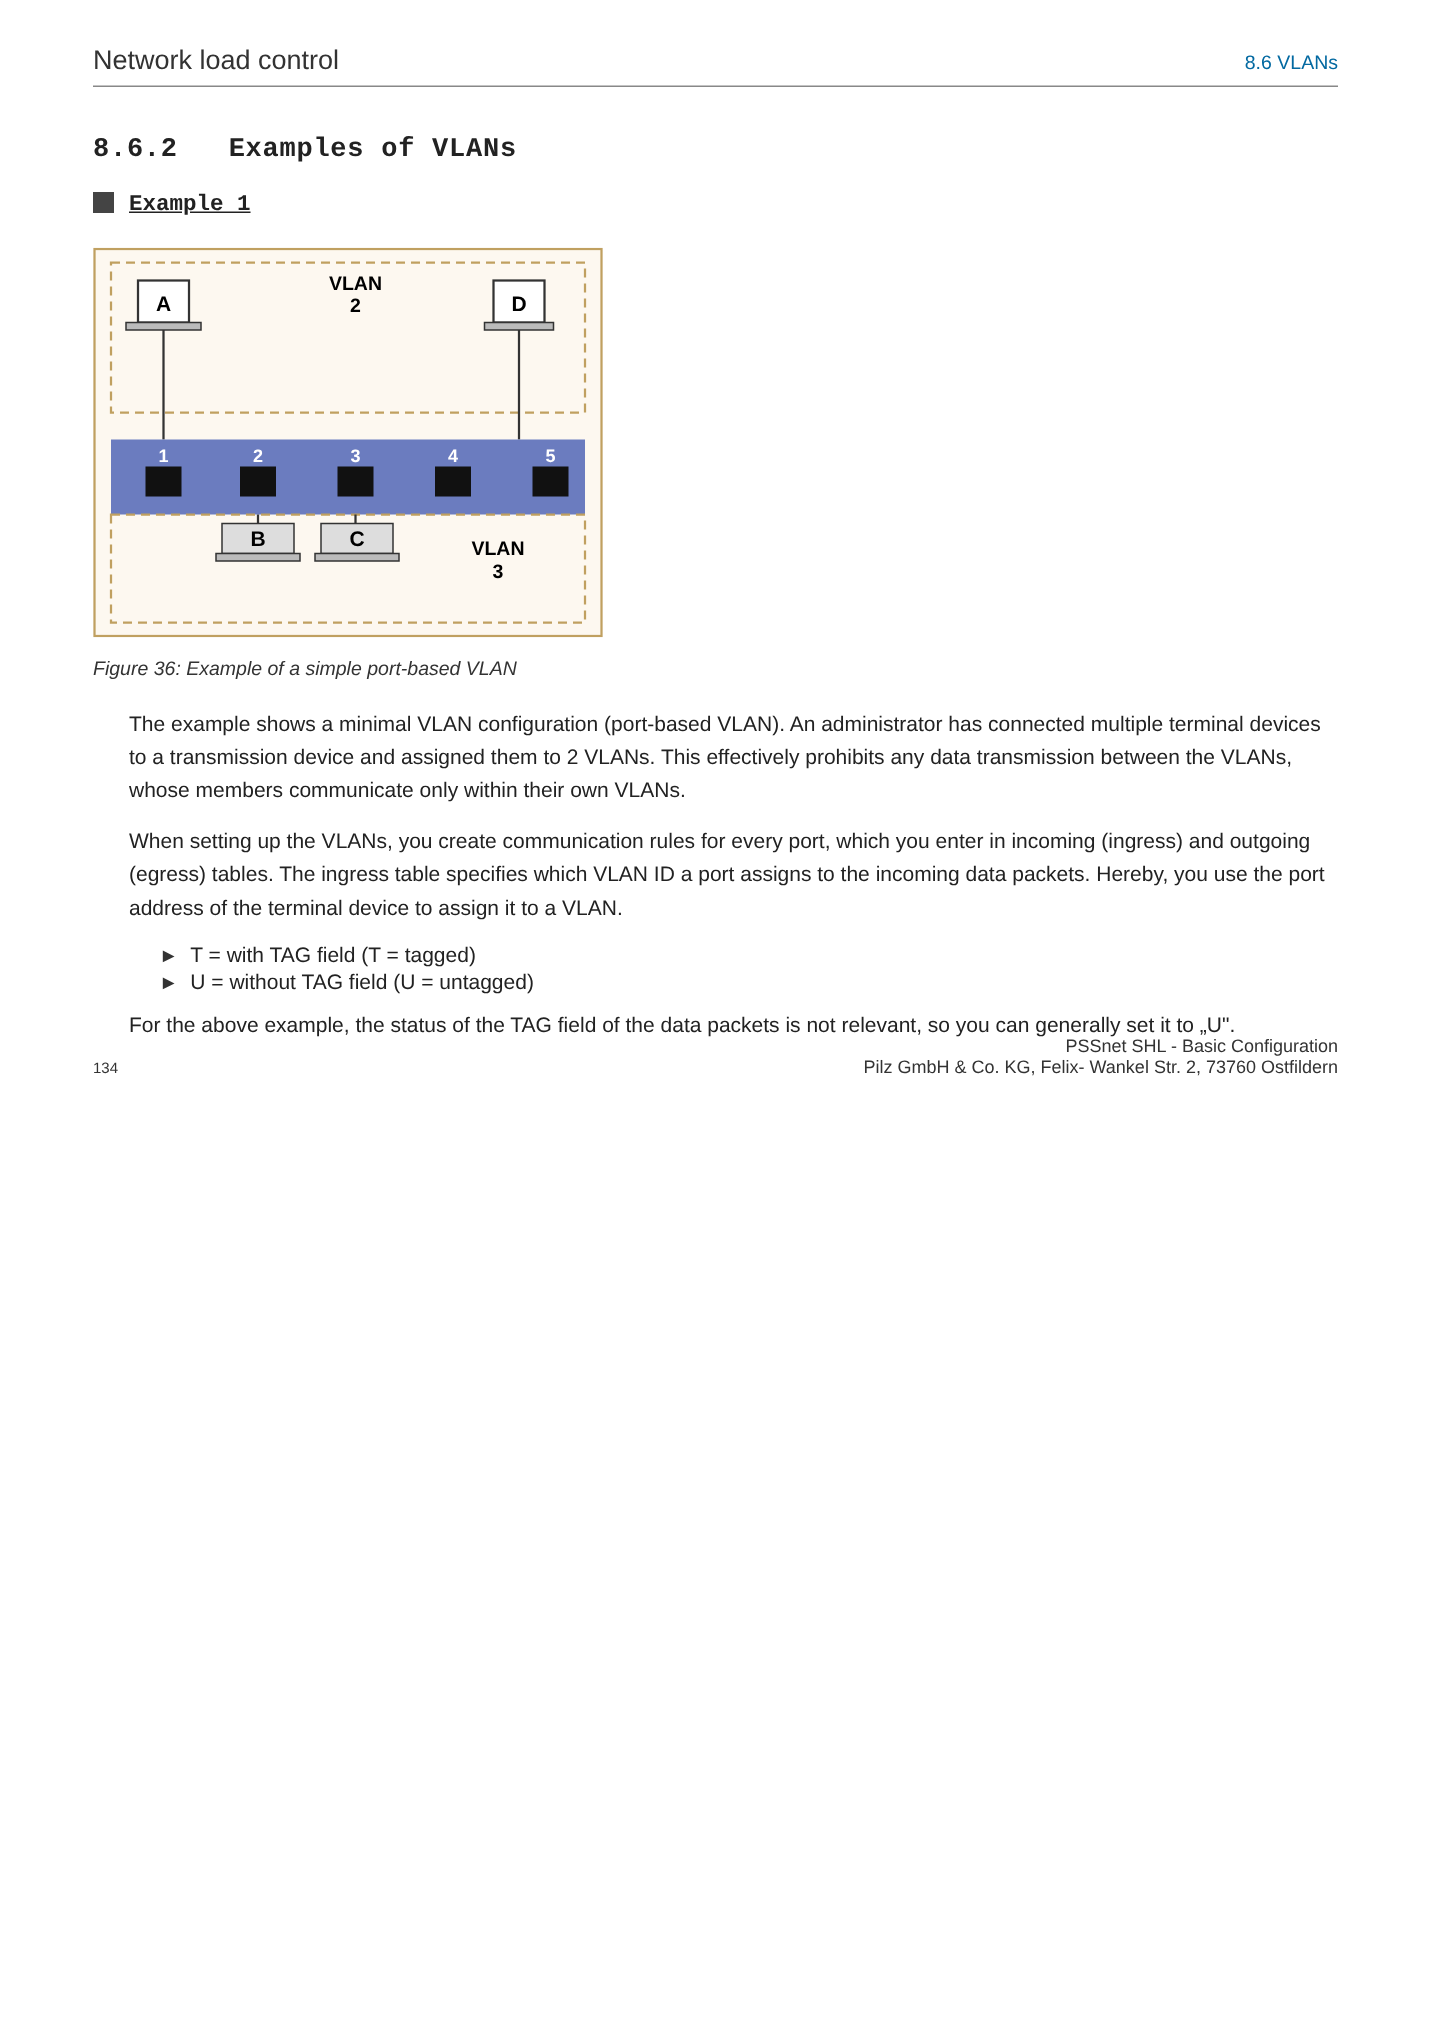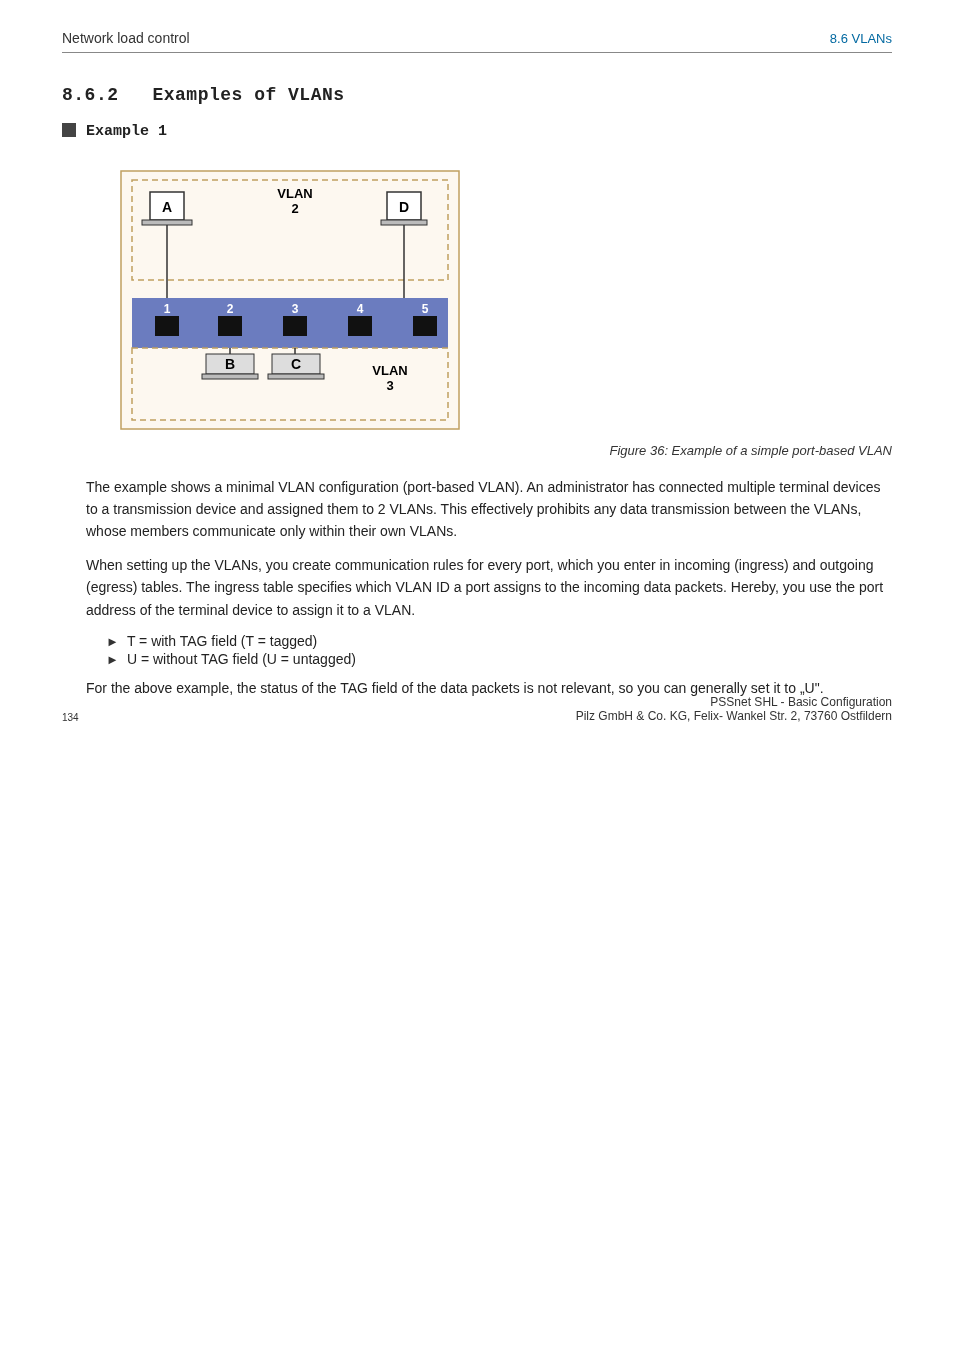--- a/index.html
+++ b/index.html
@@ -18,21 +18,21 @@
     }
     .header {
       display: flex;
       justify-content: space-between;
       align-items: baseline;
       padding-bottom: 6px;
       border-bottom: 1.5px solid #888;
       margin-bottom: 32px;
     }
     .header-left {
-      font-size: 14px;
+      font-size: 18px;
       color: #333;
     }
     .header-right {
       font-size: 13px;
       color: #0369a1;
     }
     h1.section-title {
       font-family: 'Courier New', monospace;
       font-size: 18px;
       font-weight: bold;
@@ -40,42 +40,42 @@
       letter-spacing: 0.5px;
     }
     .intro-text {
       font-size: 14.5px;
       line-height: 1.55;
       margin-bottom: 30px;
     }
     .example-heading {
       display: flex;
       gap: 10px;
-      margin-bottom: 30px;
+      margin-bottom: 20px;
       margin-top: 10px;
+      text-decoration: underline;
     }
     .example-heading .square-icon {
       width: 14px;
       height: 14px;
       background: #444;
       display: inline-block;
       flex-shrink: 0;
     }
     .example-heading span {
       font-family: 'Courier New', monospace;
       font-size: 15px;
       font-weight: bold;
     }
 
     .figure-caption {
       font-size: 13px;
       font-style: italic;
       color: #333;
       margin-bottom: 18px;
-      text-align: right;
     }
     .body-para {
       margin-bottom: 12px;
       font-size: 14px;
       line-height: 1.58;
     }
 
     .bullet-item {
       display: flex;
       align-items: baseline;
@@ -105,21 +105,20 @@
     .footer-right {
       font-size: 12px;
       color: #333;
       text-align: right;
     }
 
     
     .diagram-svg-wrap {
       width: 398px;
       margin-bottom: 10px;
-      text-align: right;
     }
   </style>
 </head>
 <body>
 
 <div class="page">
 
   <div class="header">
     <span class="header-left">Network load control</span>
     <span class="header-right">8.6  VLANs</span>

